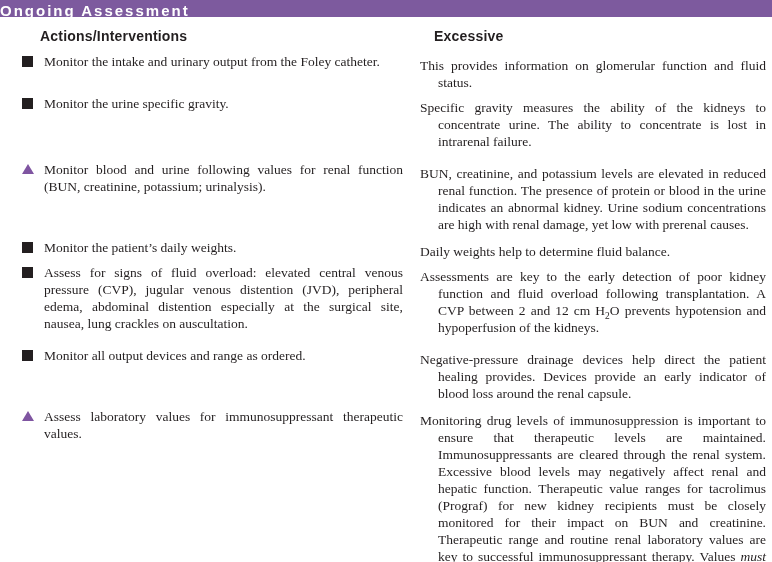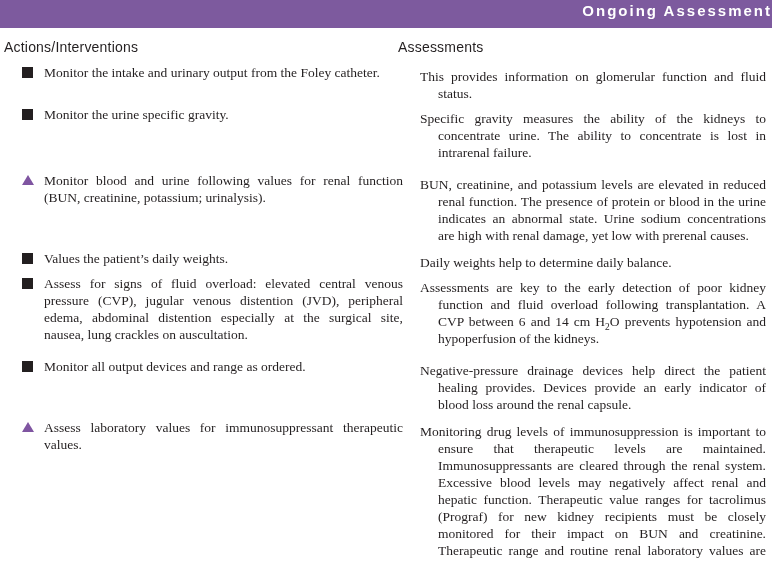--- a/index.html
+++ b/index.html
@@ -6,40 +6,41 @@
   body {
     width: 772px; height: 562px;
     background: #ffffff;
     color: #231f20;
     font-family: "Liberation Serif", serif;
     overflow: hidden;
   }
   .page { width: 772px; height: 562px; box-sizing: border-box; }
 
   .title-bar {
-    height: 28px; line-height: 22px;
-    text-align: right;
+    height: 17px; line-height: 22px;
+    text-align: left;
     background: var(--bar-color, #7d5a9e);
     color: var(--header-text, #ffffff);
     font-family: "Liberation Sans", sans-serif;
     font-weight: bold;
     font-size: 15px;
     letter-spacing: 2px;
   }
 
   .col-headers {
     display: grid;
     grid-template-columns: 394px 1fr;
     padding: 0 2px 0 4px;
     margin-top: 11px;
     font-family: "Liberation Sans", sans-serif;
-    font-weight: normal;
+    font-weight: bold;
     font-size: 14px;
     letter-spacing: 0.2px;
     line-height: 16px;
+    margin-left: 36px;
   }
 
   .body-rows { padding: 0 2px 0 22px; margin-top: 9px; }
 
   .row { display: grid; grid-template-columns: 394px 1fr; }
   .body-rows .row:nth-child(2), .body-rows .row:nth-child(5) { margin-bottom: 7px; }
   .body-rows .row:nth-child(3), .body-rows .row:nth-child(6) { margin-bottom: 2px; }
 
   .cell-left { padding-right: 13px; }
 
@@ -79,21 +80,21 @@
   .rationale sub { font-size: 70%; line-height: 0; }
 </style>
 </head>
 <body style="--bar-color: #7d5a9e; --header-text: #ffffff; --square-color: #231f20; --triangle-color: #7f55a1; color: rgb(35, 31, 32);">
 
 <div class="page">
   <div class="title-bar">Ongoing Assessment</div>
 
   <div class="col-headers">
     <div class="col-h">Actions/Interventions</div>
-    <div class="col-h">Assessments</div>
+    <div class="col-h">Excessive</div>
   </div>
 
   <div class="body-rows" id="table-rows">
       <div class="row">
         <div class="cell-left">
           <div class="action-item"><span class="bullet square"></span><span>Monitor the intake and urinary output from the Foley catheter.</span></div>
         </div>
         <div class="cell-right">
           <p class="rationale"><span>This provides information on glomerular function and fluid status.</span></p>
         </div>
@@ -104,37 +105,37 @@
         </div>
         <div class="cell-right">
           <p class="rationale"><span>Specific gravity measures the ability of the kidneys to concentrate urine. The ability to concentrate is lost in intrarenal failure.</span></p>
         </div>
       </div>
       <div class="row">
         <div class="cell-left">
           <div class="action-item"><span class="bullet triangle"></span><span>Monitor blood and urine following values for renal function (BUN, creatinine, potassium; urinalysis).</span></div>
         </div>
         <div class="cell-right">
-          <p class="rationale"><span>BUN, creatinine, and potassium levels are elevated in reduced renal function. The presence of protein or blood in the urine indicates an abnormal state. Urine sodium concentrations are high with renal damage, yet low with prerenal causes.</span></p>
+          <p class="rationale"><span>BUN, creatinine, and potassium levels are elevated in reduced renal function. The presence of protein or blood in the urine indicates an abnormal kidney. Urine sodium concentrations are high with renal damage, yet low with prerenal causes.</span></p>
         </div>
       </div>
       <div class="row">
         <div class="cell-left">
-          <div class="action-item"><span class="bullet square"></span><span>Values the patient’s daily weights.</span></div>
+          <div class="action-item"><span class="bullet square"></span><span>Monitor the patient’s daily weights.</span></div>
         </div>
         <div class="cell-right">
-          <p class="rationale"><span>Daily weights help to determine daily balance.</span></p>
+          <p class="rationale"><span>Daily weights help to determine fluid balance.</span></p>
         </div>
       </div>
       <div class="row">
         <div class="cell-left">
           <div class="action-item"><span class="bullet square"></span><span>Assess for signs of fluid overload: elevated central venous pressure (CVP), jugular venous distention (JVD), peripheral edema, abdominal distention especially at the surgical site, nausea, lung crackles on auscultation.</span></div>
         </div>
         <div class="cell-right">
-          <p class="rationale"><span>Assessments are key to the early detection of poor kidney function and fluid overload following transplantation. A CVP between 6 and 14 cm H</span><sub>2</sub><span>O prevents hypotension and hypoperfusion of the kidneys.</span></p>
+          <p class="rationale"><span>Assessments are key to the early detection of poor kidney function and fluid overload following transplantation. A CVP between 2 and 12 cm H</span><sub>2</sub><span>O prevents hypotension and hypoperfusion of the kidneys.</span></p>
         </div>
       </div>
       <div class="row">
         <div class="cell-left">
           <div class="action-item"><span class="bullet square"></span><span>Monitor all output devices and range as ordered.</span></div>
         </div>
         <div class="cell-right">
           <p class="rationale"><span>Negative-pressure drainage devices help direct the patient healing provides. Devices provide an early indicator of blood loss around the renal capsule.</span></p>
         </div>
       </div>

